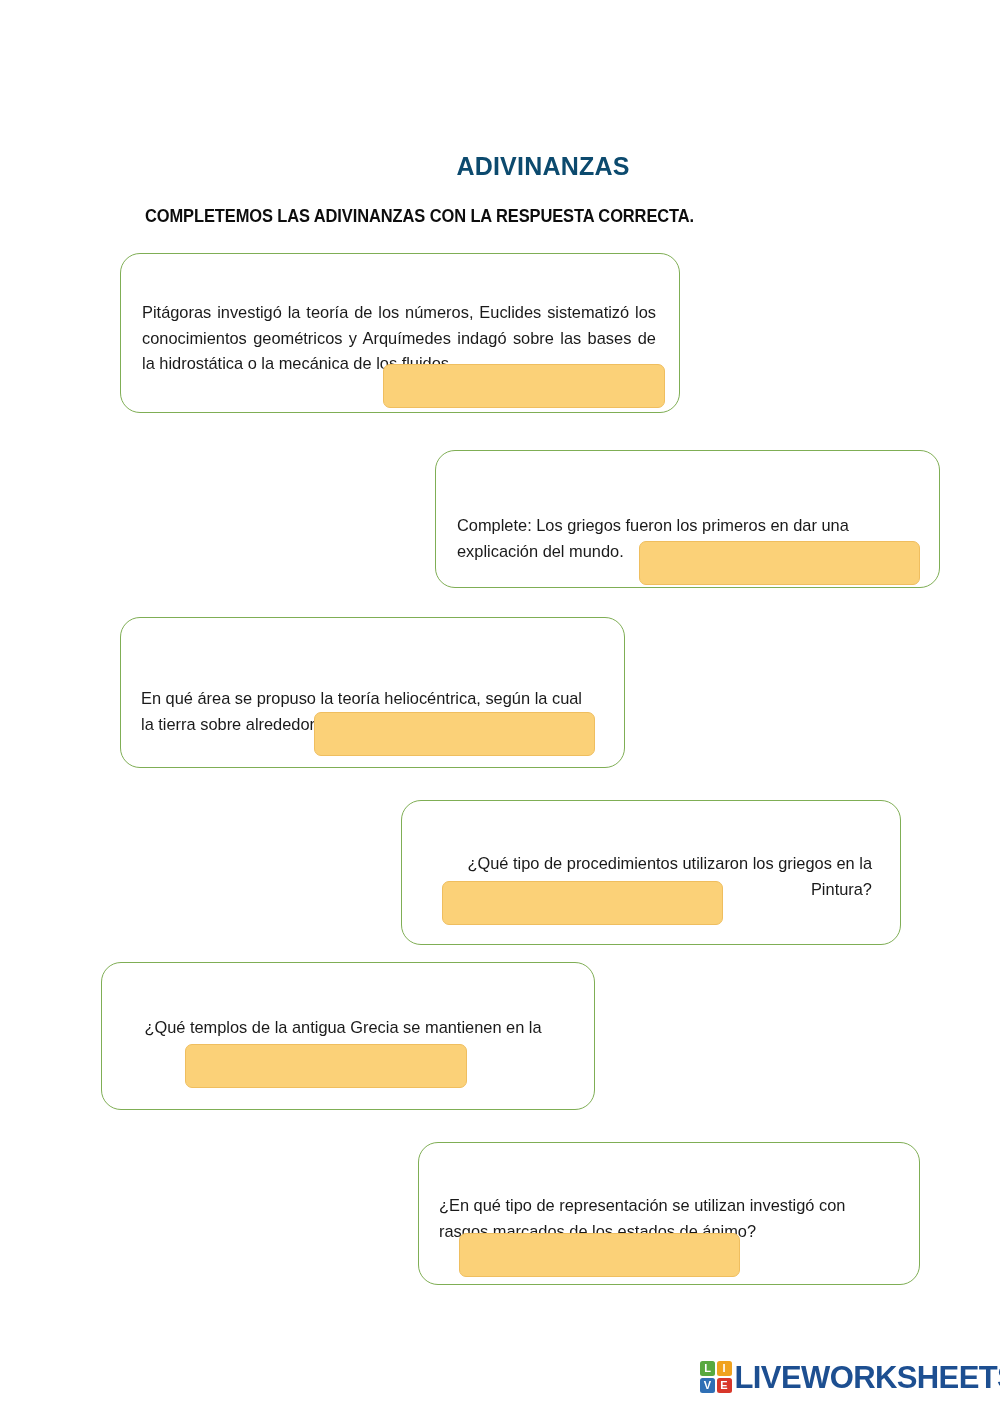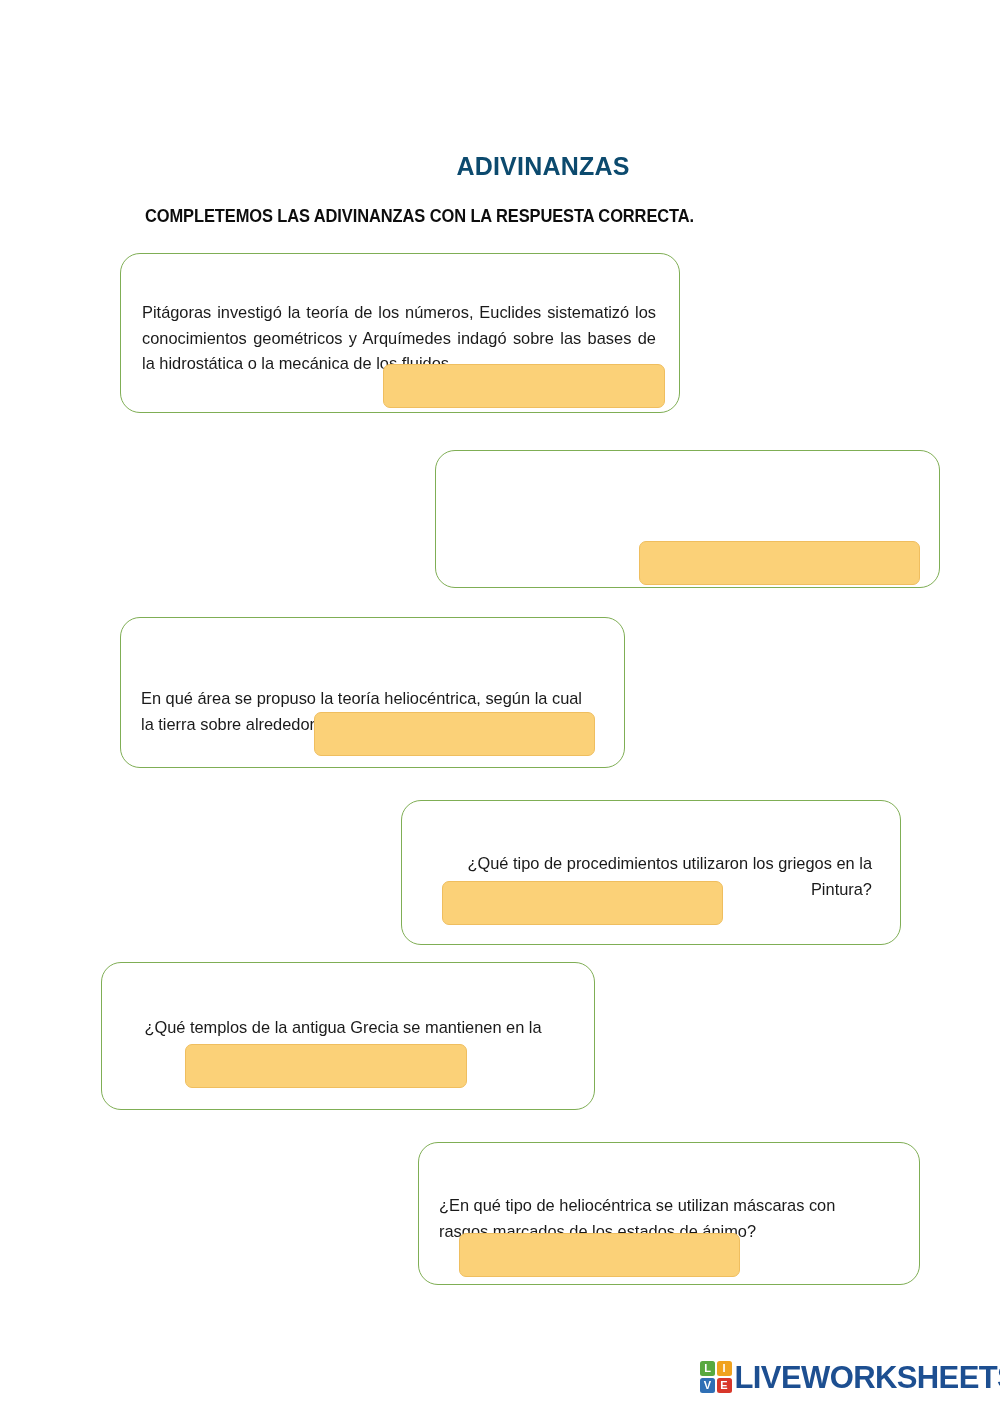--- a/index.html
+++ b/index.html
@@ -128,36 +128,37 @@
 <div class="page">
 
   <div class="title">ADIVINANZAS</div>
   <div class="subtitle">COMPLETEMOS LAS ADIVINANZAS CON LA RESPUESTA CORRECTA.</div>
 
   <div class="qbox" style="left:120px; top:253px; width:560px; height:160px;"></div>
   <div class="qtext justify" style="left:142px; top:272px; width:514px;">Pitágoras investigó la teoría de los números, Euclides sistematizó los conocimientos geométricos y Arquímedes indagó sobre las bases de la hidrostática o la mecánica de los fluidos.</div>
   <input class="answer" type="text" style="left: 383px; top: 364px; width: 282px; height: 44px;" placeholder="">
 
   <div class="qbox" style="left:435px; top:450px; width:505px; height:138px;"></div>
+  <div class="qtext" style="left:457px; top:485px; width:452px;">Complete: Los griegos fueron los primeros en dar una explicación del mundo.</div>
   <input class="answer" type="text" style="left: 639px; top: 541px; width: 281px; height: 44px;" placeholder="">
 
   <div class="qbox" style="left:120px; top:617px; width:505px; height:151px;"></div>
   <div class="qtext" style="left:141px; top:658px; width:455px;">En qué área se propuso la teoría heliocéntrica, según la cual la tierra sobre alrededor del sol.</div>
   <input class="answer" type="text" style="left: 314px; top: 712px; width: 281px; height: 44px;" placeholder="">
 
   <div class="qbox" style="left:401px; top:800px; width:500px; height:145px;"></div>
   <div class="qtext" style="left:422px; top:823px; width:450px;text-align:right;">¿Qué tipo de procedimientos utilizaron los griegos en la Pintura?</div>
   <input class="answer" type="text" style="left: 442px; top: 881px; width: 281px; height: 44px;" placeholder="">
 
   <div class="qbox" style="left:101px; top:962px; width:494px; height:148px;"></div>
   <div class="qtext" style="left:121px; top:987px; width:444px;text-align:center;">¿Qué templos de la antigua Grecia se mantienen en la actualidad?</div>
   <input class="answer" type="text" style="left: 185px; top: 1044px; width: 282px; height: 44px;" placeholder="">
 
   <div class="qbox" style="left:418px; top:1142px; width:502px; height:143px;"></div>
-  <div class="qtext" style="left:439px; top:1165px; width:450px;">¿En qué tipo de heliocéntrica se utilizan máscaras con rasgos marcados de los estados de ánimo?</div>
+  <div class="qtext" style="left:439px; top:1165px; width:450px;">¿En qué tipo de representación se utilizan investigó con rasgos marcados de los estados de ánimo?</div>
   <input class="answer" type="text" style="left: 459px; top: 1233px; width: 281px; height: 44px;" placeholder="">
 
   <div class="lw-logo">
     <div class="lw-tiles">
       <div class="lw-tile lw-l">L</div>
       <div class="lw-tile lw-i">I</div>
       <div class="lw-tile lw-v">V</div>
       <div class="lw-tile lw-e">E</div>
     </div>
     <div class="lw-word">LIVEWORKSHEETS</div>

